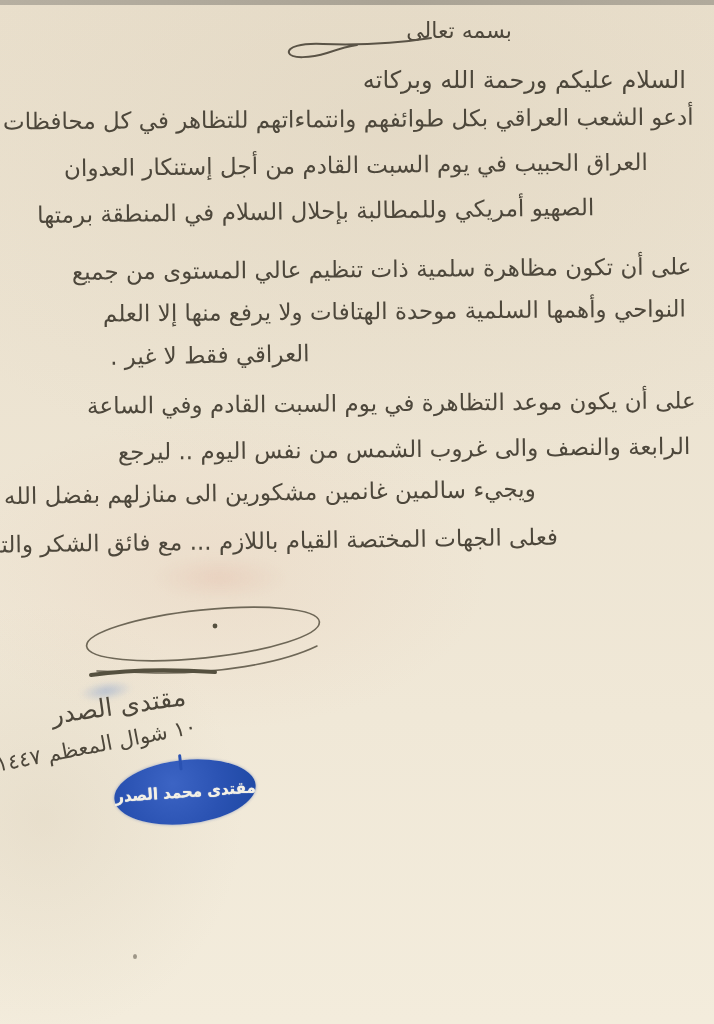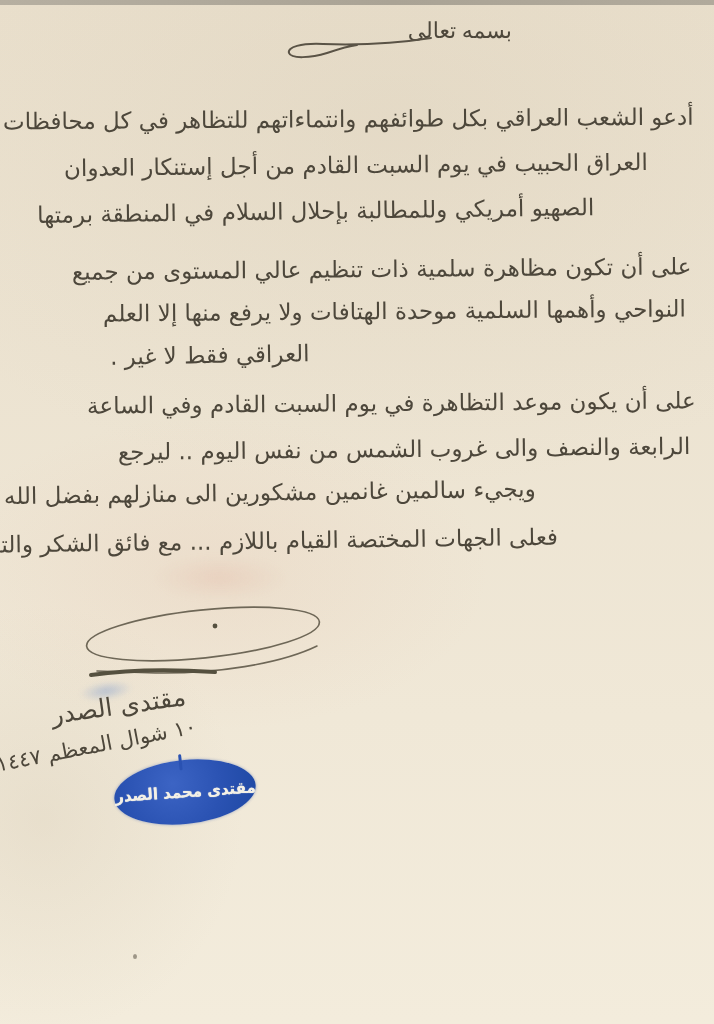--- a/index.html
+++ b/index.html
@@ -9,21 +9,21 @@
     background:
       radial-gradient(55% 22% at 30% 56%, rgba(224,178,156,0.16), transparent 70%),
       radial-gradient(120% 55% at 55% 12%, rgba(205,192,168,0.22), transparent 65%),
       radial-gradient(40% 30% at 6% 80%, rgba(205,192,168,0.25), transparent 70%),
       linear-gradient(180deg,#eae0cd 0%,#ece3d1 35%,#f0e8d7 70%,#f3ecdc 100%);
   }
   .top-edge{position:absolute;top:0;left:0;width:714px;height:5px;
     background:linear-gradient(90deg,#b6afa1,#aaa395 55%,#b1aa9c);}
   .line{position:absolute;direction:rtl;white-space:nowrap;
     color:#4d473b;font-size:23px;letter-spacing:0px;}
-  .basmala{font-size:22px;font-family:Liberation Serif, serif;}
+  .basmala{font-size:22px;}
   .salutation{font-size:24px;}
   .sig-name{font-size:25px;transform:rotate(-8deg);transform-origin:right center;}
   .sig-date{font-size:21px;transform:rotate(-11deg);transform-origin:right center;}
   .smudge{position:absolute;left:70px;top:678px;width:72px;height:26px;border-radius:50%;
     background:radial-gradient(closest-side,rgba(110,145,205,0.42),rgba(110,145,205,0) 75%);
     filter:blur(2px);transform:rotate(-8deg);}
   .stain{position:absolute;left:130px;top:548px;width:180px;height:60px;border-radius:50%;
     background:radial-gradient(closest-side,rgba(222,168,150,0.22),rgba(222,168,150,0) 75%);
     filter:blur(3px);}
   .speck{position:absolute;left:133px;top:954px;width:4px;height:5px;border-radius:50%;
@@ -49,20 +49,21 @@
 <div class="page">
 
   <div class="top-edge"></div>
   <div class="stain"></div>
 
   <div class="line basmala" style="top:18px;right:202px;">بسمه تعالى</div>
   <svg class="flo" width="150" height="40" viewBox="0 0 150 40">
     <path d="M148 14 C 110 20 70 21 40 20 C 18 19 4 23 6 29 C 8 35 28 34 44 29 C 56 25 66 22 74 21" fill="none" stroke="#5a5346" stroke-width="2" stroke-linecap="round"></path>
   </svg>
 
+  <div class="line salutation" style="top:66px;right:28px;">السلام عليكم ورحمة الله وبركاته</div>
 
   <div class="line" style="top:106px;right:20px;transform:rotate(-0.4deg);">أدعو الشعب العراقي بكل طوائفهم وانتماءاتهم للتظاهر في كل محافظات</div>
   <div class="line" style="top:152px;right:66px;transform:rotate(-0.6deg);">العراق الحبيب في يوم السبت القادم من أجل إستنكار العدوان</div>
   <div class="line" style="top:198px;right:120px;transform:rotate(-0.8deg);">الصهيو أمريكي وللمطالبة بإحلال السلام في المنطقة برمتها</div>
 
   <div class="line" style="top:256px;right:22px;transform:rotate(-0.5deg);">على أن تكون مظاهرة سلمية ذات تنظيم عالي المستوى من جميع</div>
   <div class="line" style="top:298px;right:28px;transform:rotate(-0.5deg);">النواحي وأهمها السلمية موحدة الهتافات ولا يرفع منها إلا العلم</div>
   <div class="line" style="top:342px;right:404px;transform:rotate(-1deg);">العراقي فقط لا غير .</div>
 
   <div class="line" style="top:390px;right:18px;transform:rotate(-0.5deg);">على أن يكون موعد التظاهرة في يوم السبت القادم وفي الساعة</div>

